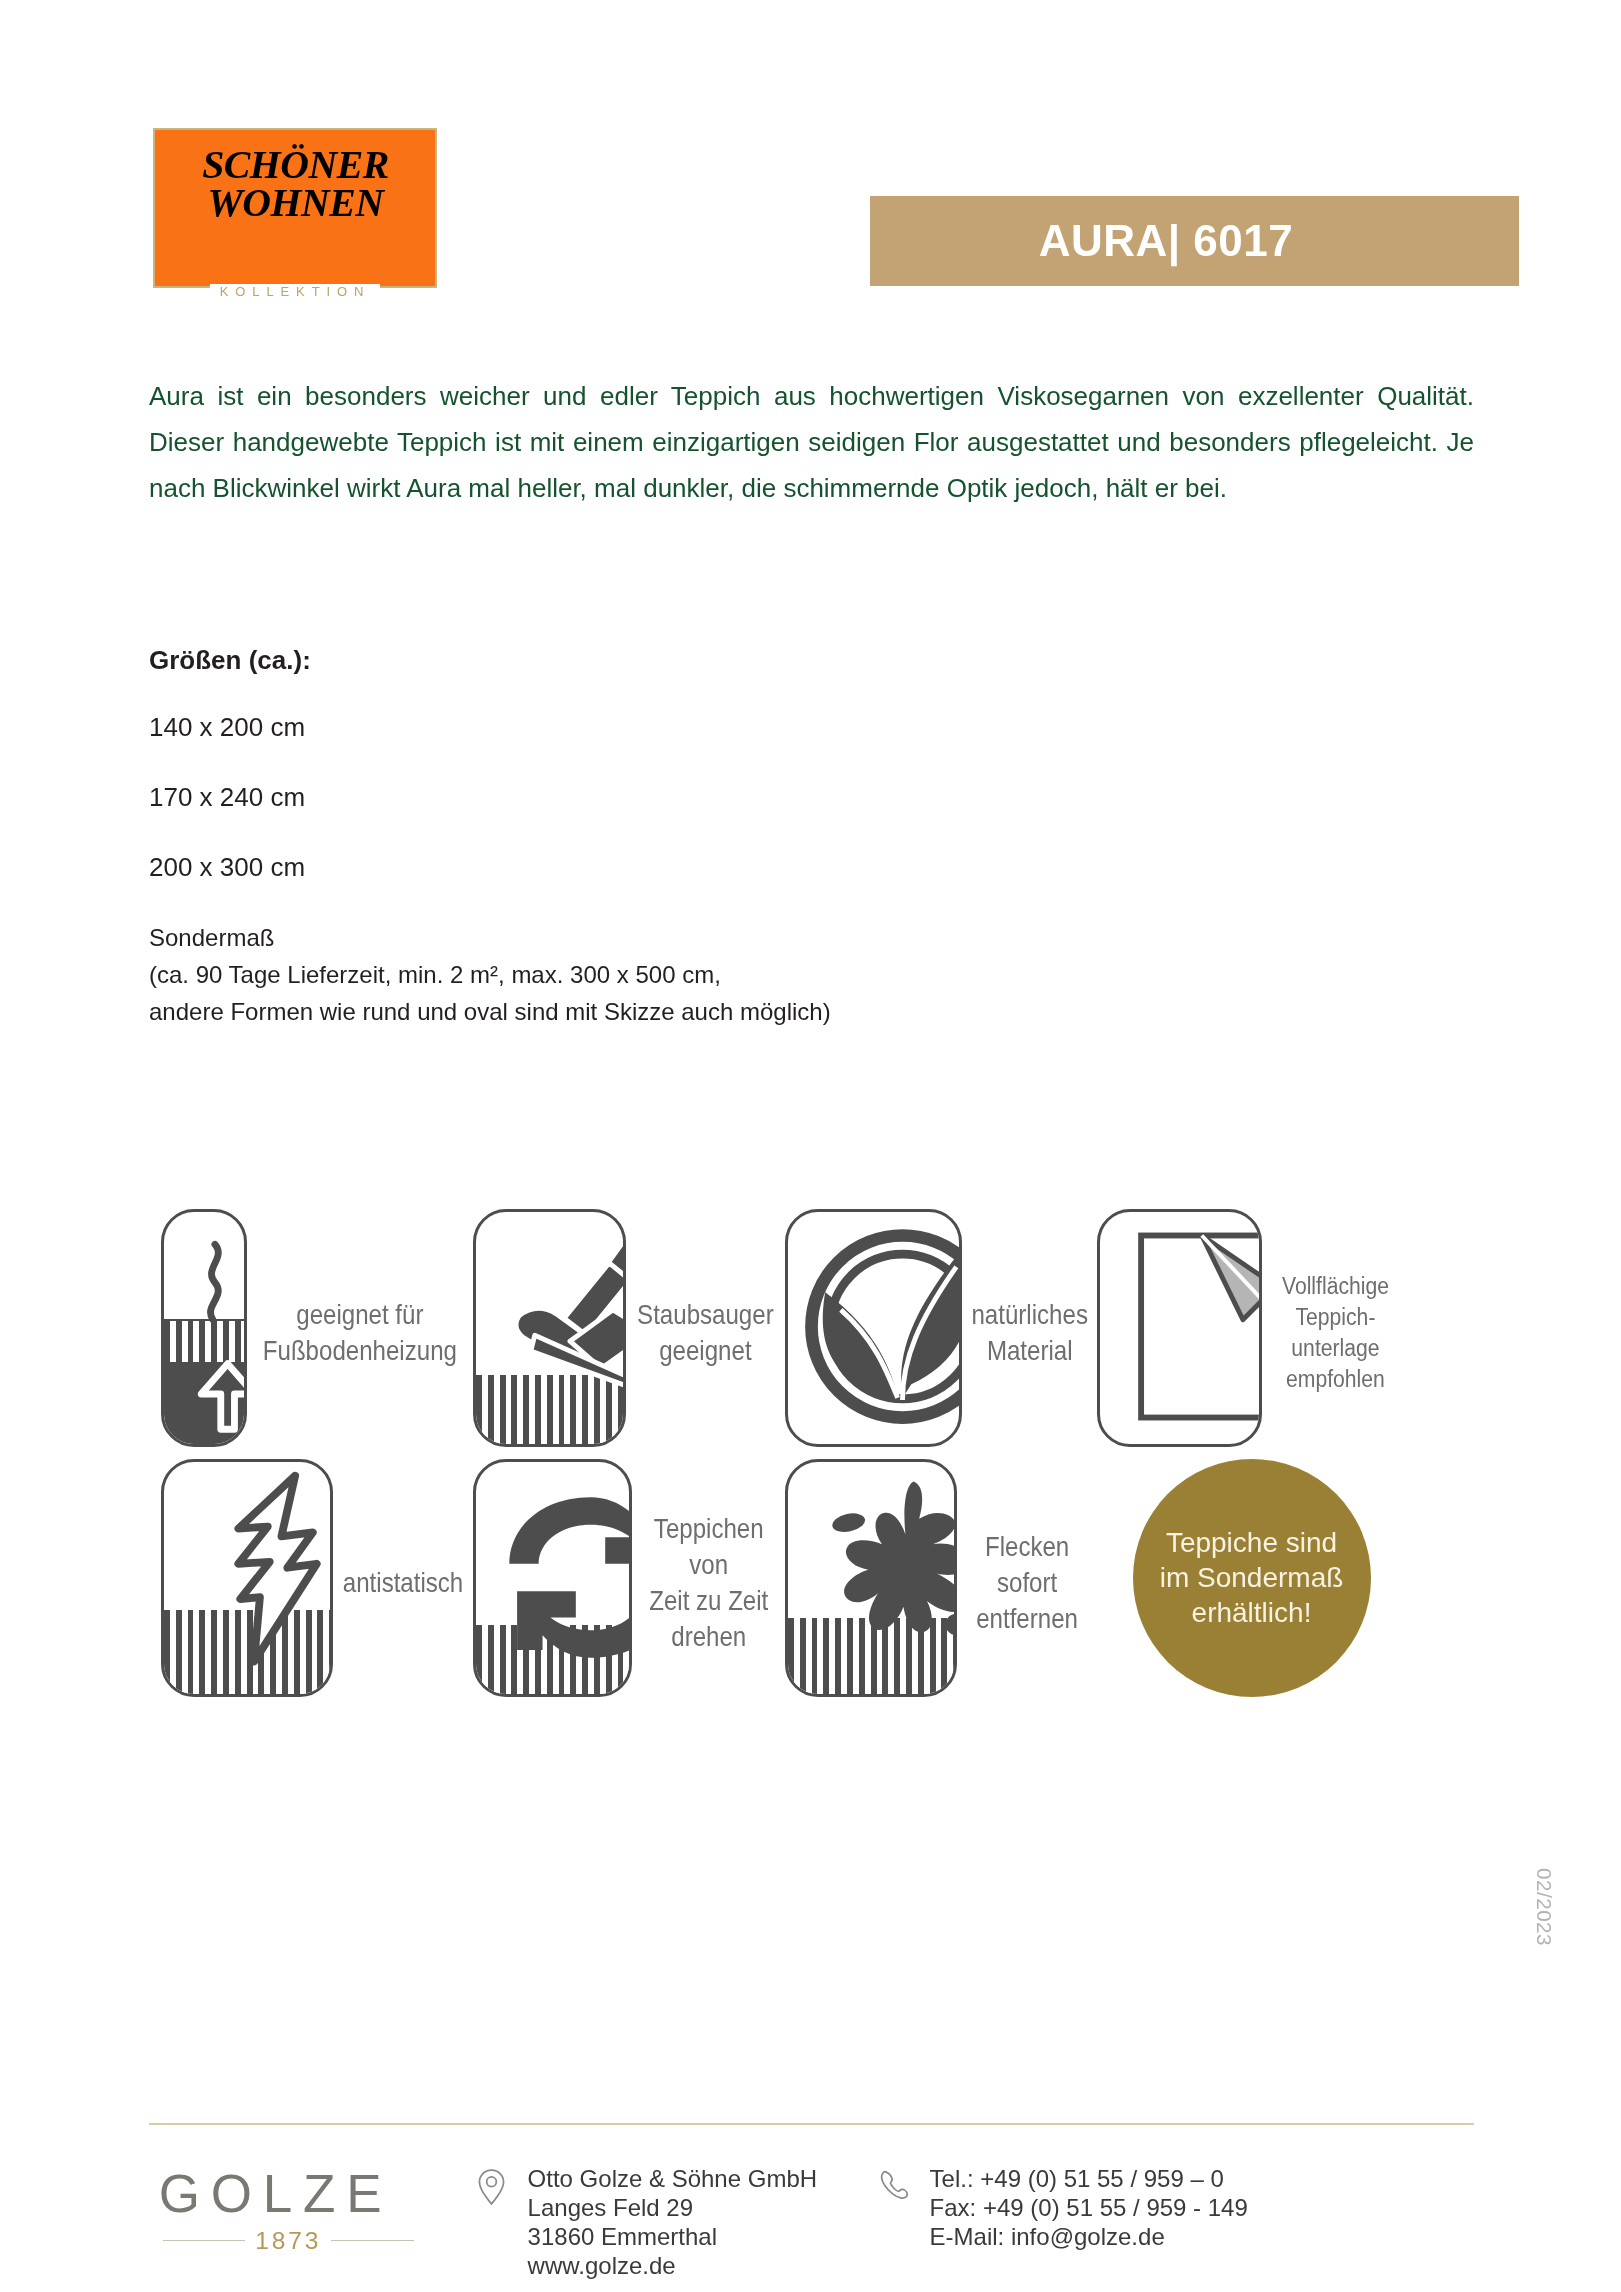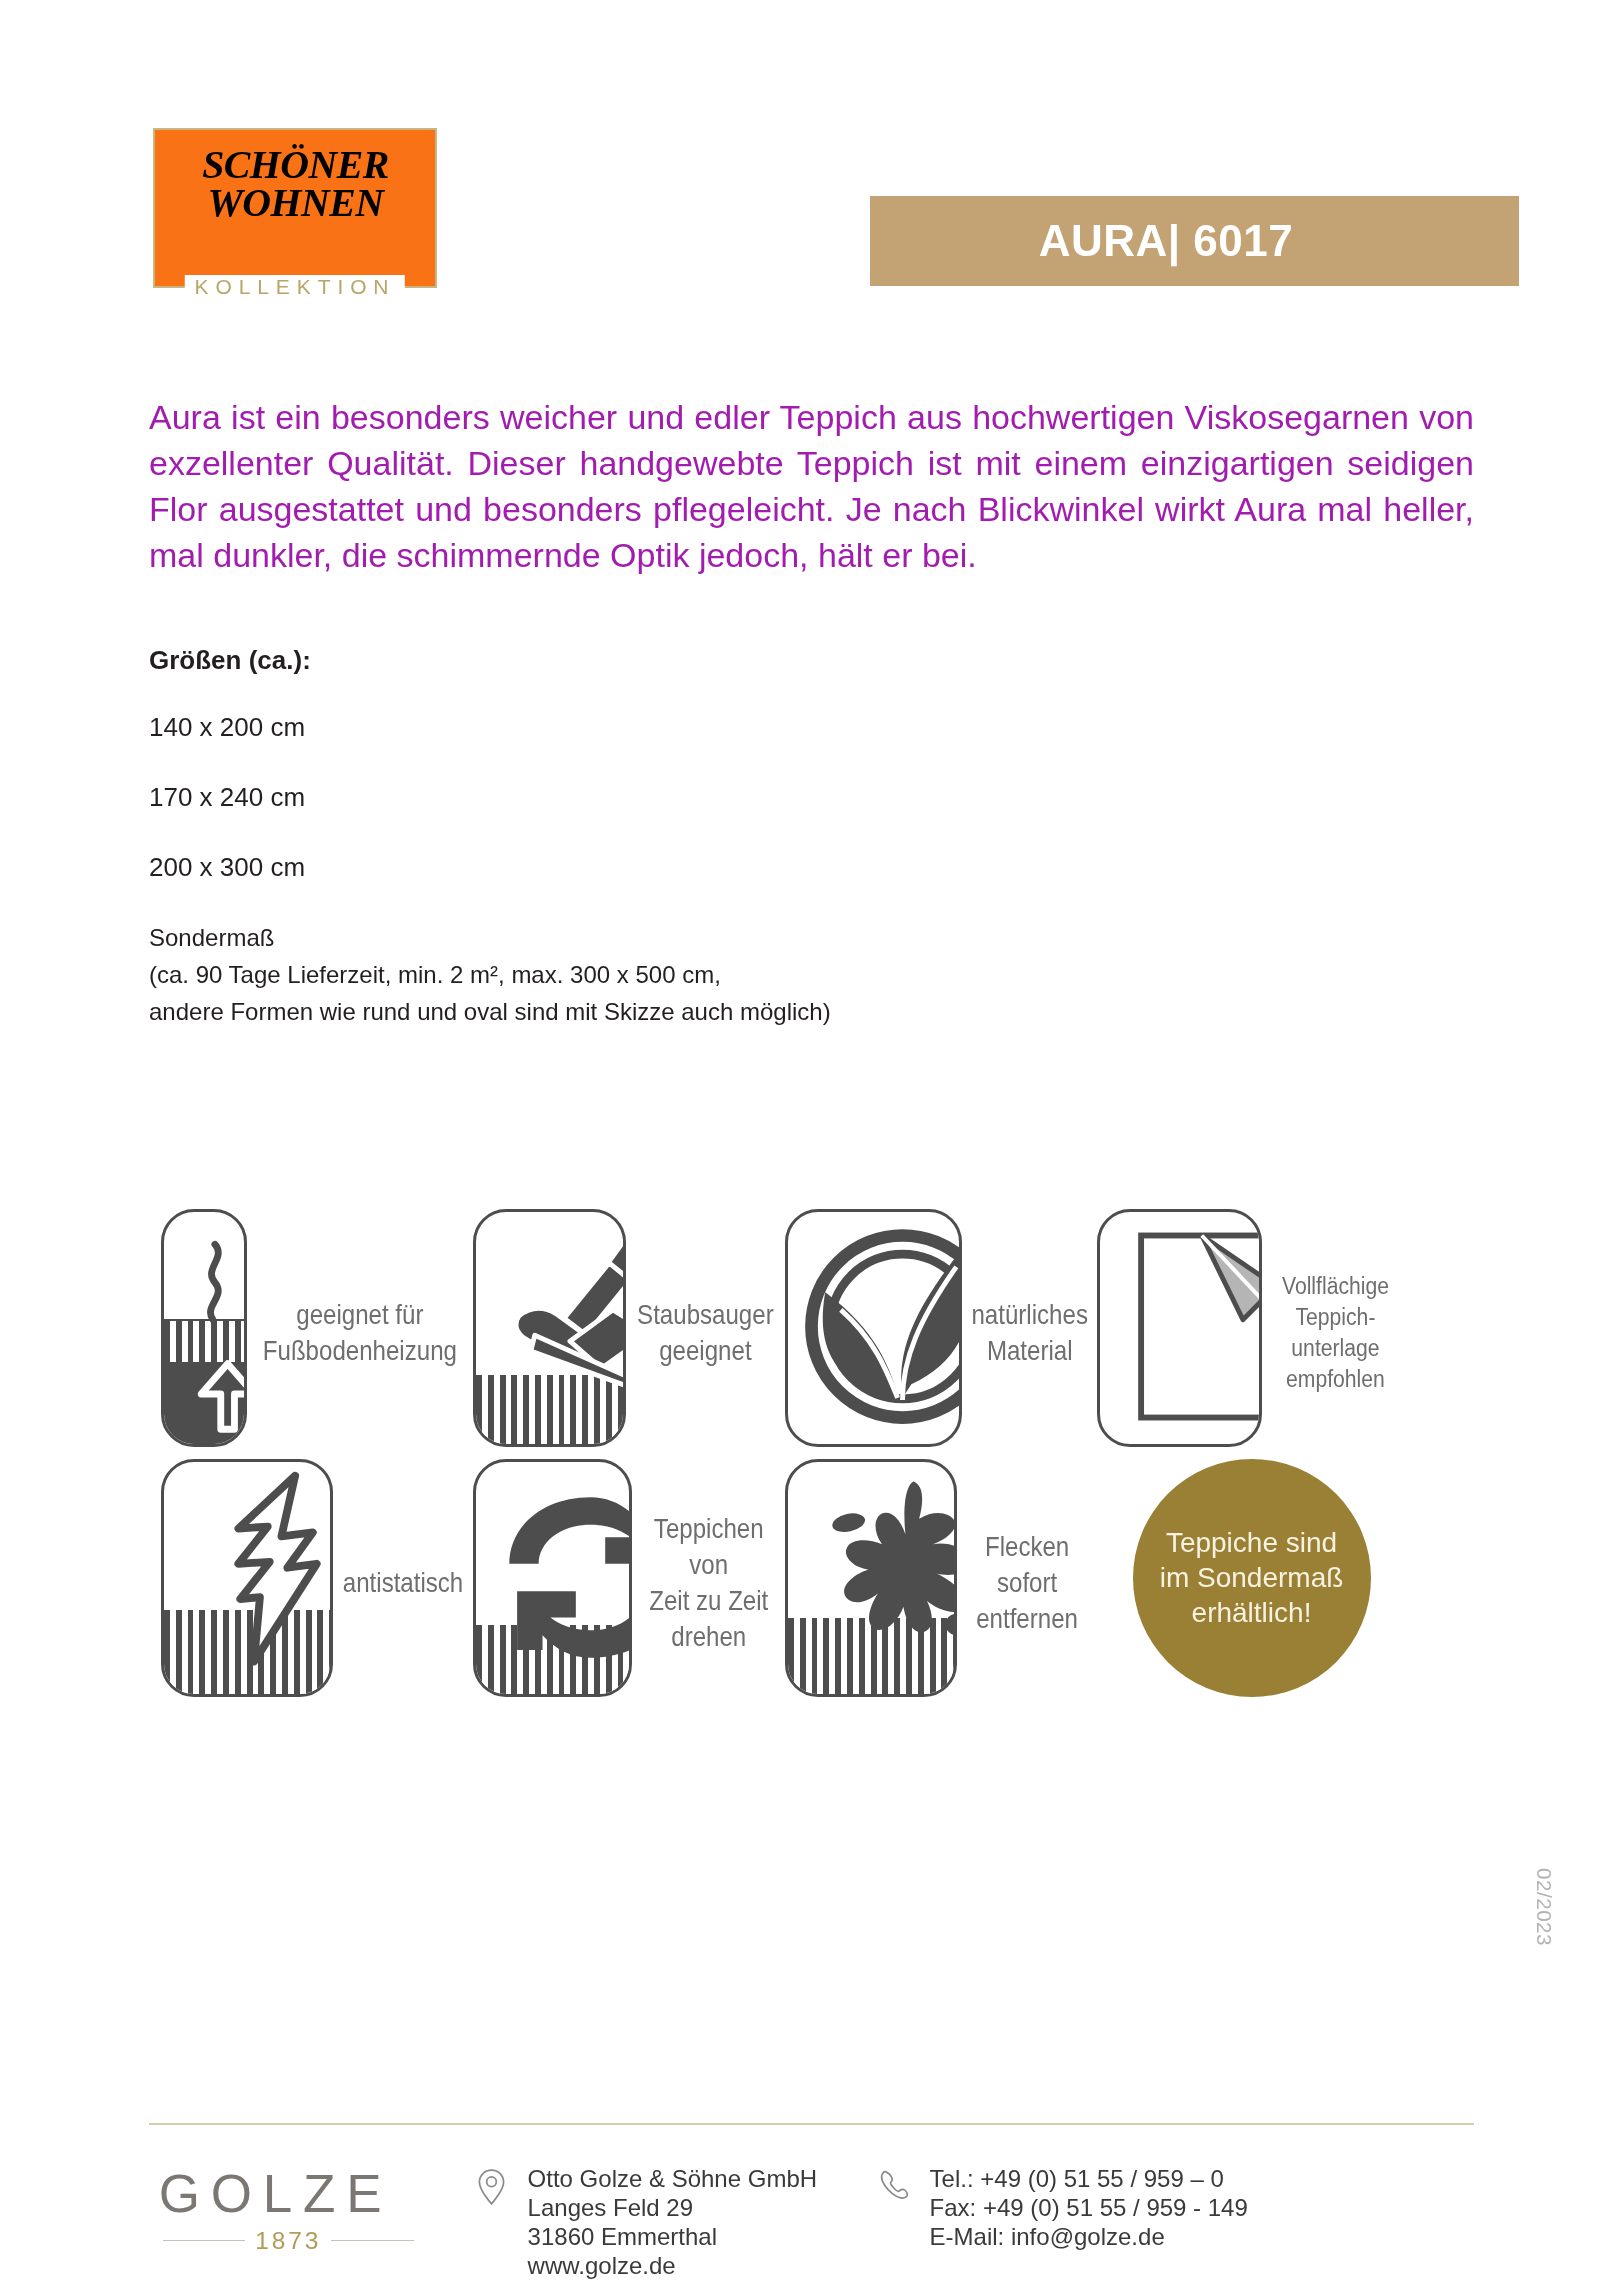--- a/index.html
+++ b/index.html
@@ -30,43 +30,43 @@
     font-style: italic; font-weight: 700;
     font-size: 39px; line-height: 0.98;
     letter-spacing: -0.5px;
     text-align: center; color: #000;
     transform: scaleX(1.02);
   }
   .sw-logo .sw-kollektion {
     position: absolute; bottom: -12.7px; left: 50%;
     transform: translateX(-50%);
     background: #fff; padding: 0 9.8px;
-    font-size: 21px; font-weight: 400;
+    font-size: 13px; font-weight: 400;
     letter-spacing: 6.9px; color: #b9a469;
     white-space: nowrap;
     margin-top: 32px;
   }
 
   .title-band {
     position: absolute; left: 870px; top: 196px;
     width: 649px; height: 90px;
     background: #c3a373;
     display: flex; align-items: center; justify-content: center;
   }
   .title-band .title-text {
     color: #ffffff; font-size: 44px; font-weight: 700;
     letter-spacing: 0.5px; padding-right: 57px; white-space: nowrap;
   }
 
   
   .intro {
-    position: absolute; left: 149px; top: 394px; width: 1325px;
-    font-size: 34px; line-height: 46px;
+    position: absolute; left: 149px; top: 373px; width: 1325px;
+    font-size: 26px; line-height: 46px;
     text-align: justify; text-justify: inter-word;
-    color: #a21caf;
+    color: #14532d;
   }
 
   .sizes { position: absolute; left: 149px; top: 642px; width: 980px; }
   .sizes .sizes-heading {
     font-size: 26px; font-weight: 700; line-height: 37px;
     margin-bottom: 30px;
   }
   .sizes .size-item { font-size: 26px; line-height: 37px; margin-bottom: 33px; }
   .sizes .special { margin-top: 13.7px; }
   .sizes .special-line { font-size: 24px; line-height: 37px; }

